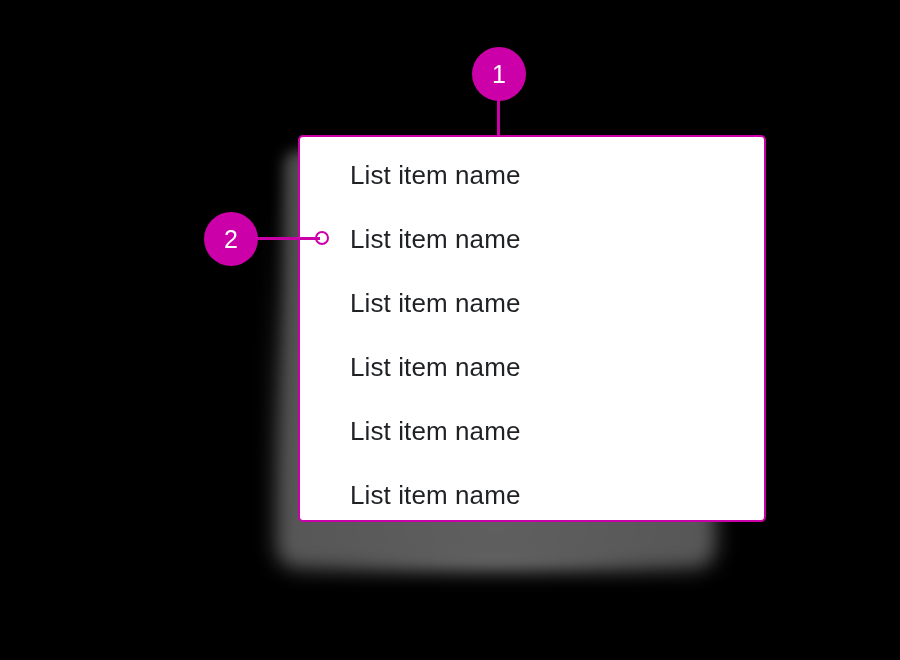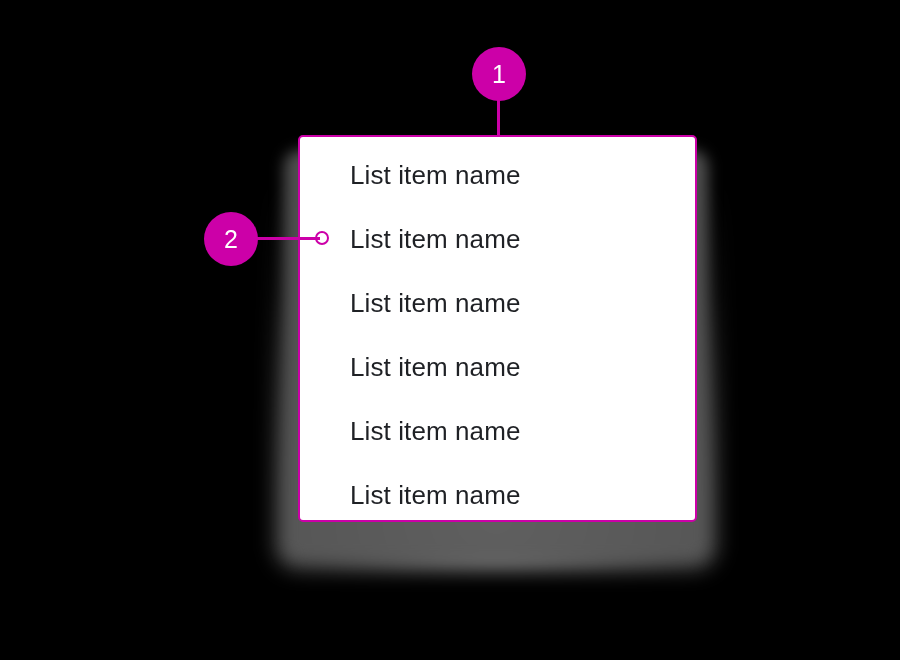--- a/index.html
+++ b/index.html
@@ -43,21 +43,21 @@
     background: rgba(92,92,92,0.85);
     filter: blur(7px);
     pointer-events: none;
   }
 
   
   .list-panel {
     position: absolute;
     left: 298px;
     top: 135px;
-    width: 399px;
+    width: 468px;
     height: 387px;
     background: #ffffff;
     border: 2px solid var(--accent, #cc00a8);
     border-radius: 5px;
     box-sizing: border-box;
     overflow: hidden;
   }
 
   .list-items {
     position: absolute;

